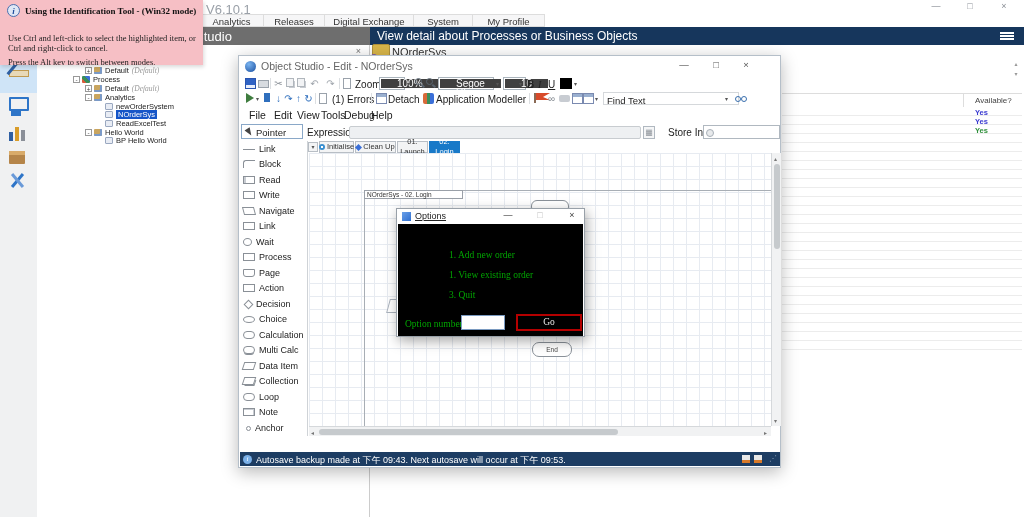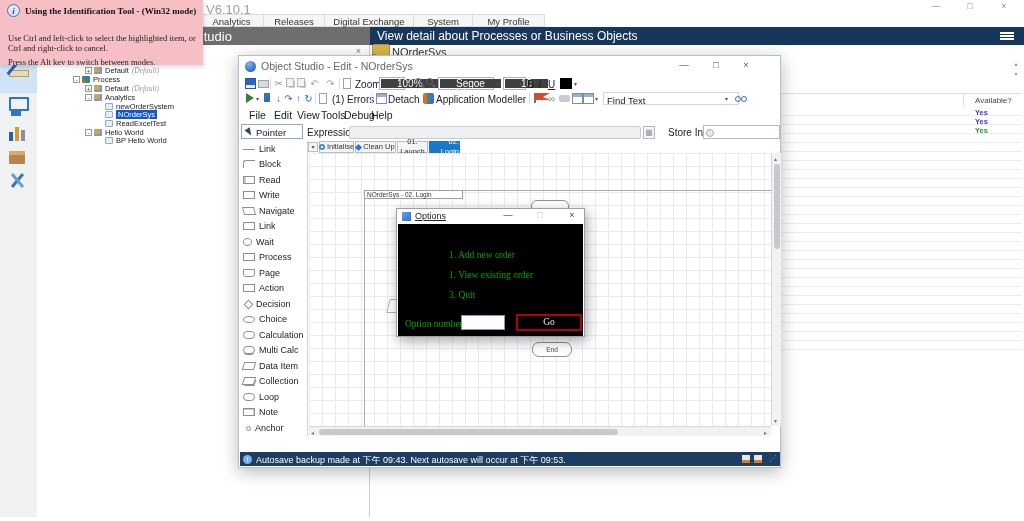--- a/index.html
+++ b/index.html
@@ -113,21 +113,21 @@
   .pitem:nth-of-type(14) .picon{border-radius:4px;box-shadow:0 2px 0 -1px #8a9097;}
   .pitem:nth-of-type(15) .picon{transform:skewX(-18deg);}
   .pitem:nth-of-type(16) .picon{transform:skewX(-18deg);box-shadow:2px 2px 0 -1px #8a9097;}
   .pitem:nth-of-type(17) .picon{border-radius:5px;}
   .pitem:nth-of-type(18) .picon{box-shadow:inset -3px 3px 0 -2px #c8ccd2;}
   .pitem:nth-of-type(19) .picon{width:5px;height:5px;border-radius:50%;margin-left:3px;}
   .palsep{left:68px;top:85px;width:1px;height:295px;background:#cfd3d7;}
   .tabdd{left:69px;top:86px;width:10px;height:10px;border:1px solid #b8bec5;background:#f3f4f5;font-size:6px;line-height:9px;text-align:center;color:#555;box-sizing:border-box;}
   .ptab{position:absolute;top:85px;height:12px;border:1px solid #b8bec5;background:#f3f4f5;box-sizing:border-box;
         font-size:7.5px;line-height:10px;color:#333;text-align:center;display:flex;align-items:center;justify-content:center;gap:2px;}
-  .ptab.sel{background:#1879c8;color:#fff;border-color:#1879c8;text-align:right;}
+  .ptab.sel{background:#1879c8;color:#fff;border-color:#1879c8;}
   .tico-init{width:6px;height:6px;border-radius:50%;background:radial-gradient(circle,#fff 20%,#3a8fd0 25%);flex:none;}
   .tico-clean{width:5px;height:5px;background:#3a6fd8;transform:rotate(45deg);flex:none;}
   .canvas{left:70px;top:97px;width:462px;height:273px;background:#fff;
     background-image:linear-gradient(#e7ebf1 1px,transparent 1px),linear-gradient(90deg,#e7ebf1 1px,transparent 1px);
     background-size:13px 13px;}
   .framelabel{left:125px;top:134px;width:99px;height:9px;border:1px solid #9aa0a8;background:#fff;
     font-size:6.5px;line-height:8px;color:#333;padding-left:2px;box-sizing:border-box;}
   .frametop{left:224px;top:134px;width:308px;height:1px;background:#a8aeb5;}
   .frameleft{left:125px;top:143px;width:1px;height:227px;background:#a8aeb5;}
   .node{border:1px solid #8a9199;background:#fff;box-sizing:border-box;

